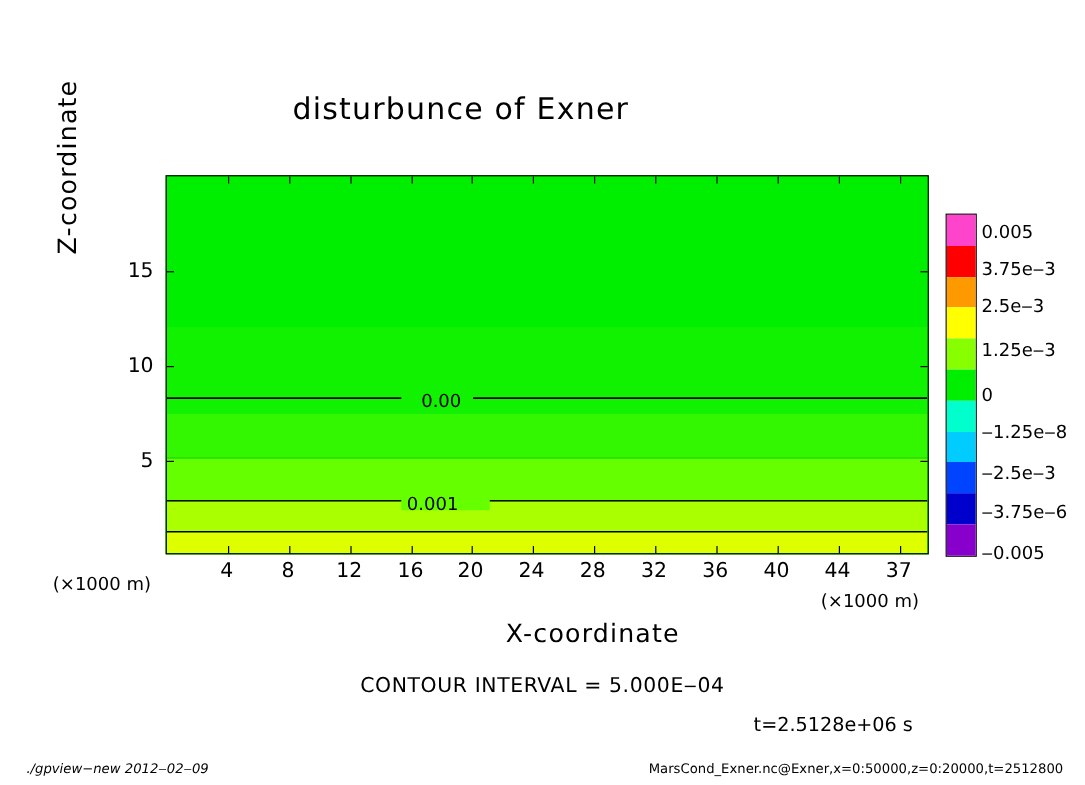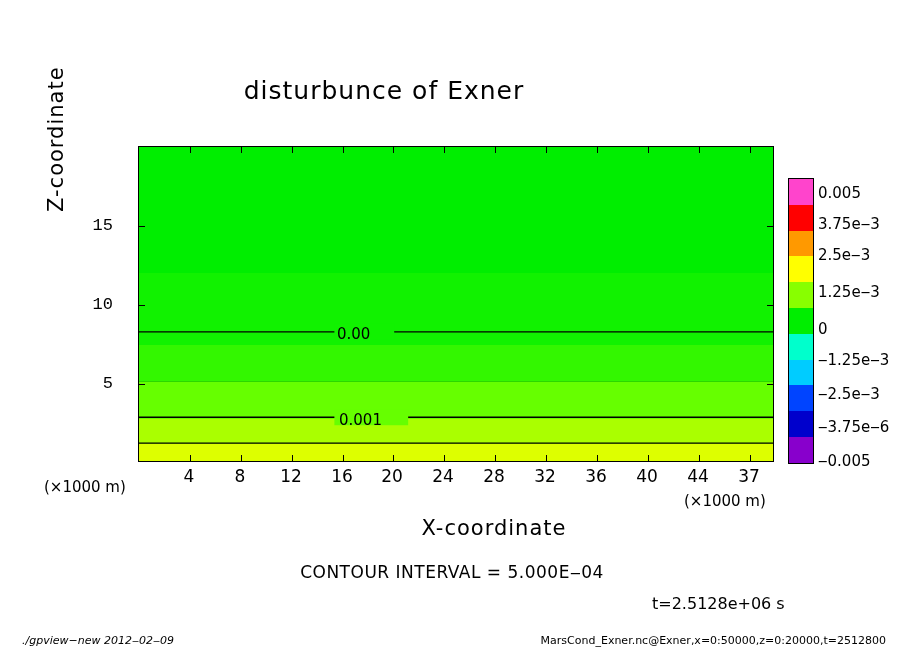--- a/index.html
+++ b/index.html
@@ -86,26 +86,25 @@
     position: absolute;
     top: 466px;
     font-size: 17px;
     text-align: center;
     width: 40px;
     margin-left: -20px;
     white-space: nowrap;
   }
   .ylabel {
     position: absolute;
-    left: 83px;
+    left: 98px;
     width: 30px;
     text-align: right;
     font-size: 17px;
     white-space: nowrap;
-    font-family: Liberation Mono, monospace;
   }
 
   
   #x-axis-title {
     left: 0;
     top: 516px;
     width: 904px;
     text-align: center;
     font-size: 21px;
     letter-spacing: 1px;
@@ -173,21 +172,20 @@
     text-align: center;
     font-size: 17px;
     letter-spacing: 0.5px;
     white-space: nowrap;
   }
   #time-stamp {
     left: 628px;
     top: 594px;
     font-size: 16px;
     white-space: nowrap;
-    margin-left: 24px;
   }
   #footer-left {
     left: 22px;
     top: 634px;
     font-size: 11px;
     white-space: nowrap;
     font-style: italic;
   }
   #footer-right {
     right: 18px;
@@ -260,21 +258,21 @@
     <div class="tick-x-top" style="left:560px"></div>
     <div class="tick-x-top" style="left:611px"></div>
 
     <div class="tick-y" style="top:237px"></div>
     <div class="tick-y" style="top:158px"></div>
     <div class="tick-y" style="top:79px"></div>
     <div class="tick-y-right" style="top:237px"></div>
     <div class="tick-y-right" style="top:158px"></div>
     <div class="tick-y-right" style="top:79px"></div>
 
-    <div class="contour-label" style="left:198px; top:178px;">0.00</div>
+    <div class="contour-label" style="left:212px; top:178px;">0.00</div>
     <div class="contour-label" style="left:200px; top:264px;">0.001</div>
   </div>
 
   <div class="xlabel" style="left:189px">4</div>
   <div class="xlabel" style="left:240px">8</div>
   <div class="xlabel" style="left:291px">12</div>
   <div class="xlabel" style="left:342px">16</div>
   <div class="xlabel" style="left:392px">20</div>
   <div class="xlabel" style="left:443px">24</div>
   <div class="xlabel" style="left:494px">28</div>
@@ -305,21 +303,21 @@
     <div class="cbcell" style="height:25.8px;background:#0044ff"></div>
     <div class="cbcell" style="height:25.8px;background:#0000cc"></div>
     <div class="cbcell" style="height:25.8px;background:#8800cc"></div>
   </div>
 
   <div class="cb-label" style="top:184px">0.005</div>
   <div class="cb-label" style="top:215px">3.75e‒3</div>
   <div class="cb-label" style="top:246px">2.5e‒3</div>
   <div class="cb-label" style="top:283px">1.25e‒3</div>
   <div class="cb-label" style="top:320px">0</div>
-  <div class="cb-label" style="top:351px">‒1.25e‒3</div>
+  <div class="cb-label" style="top:351px">‒1.25e‒8</div>
   <div class="cb-label" style="top:385px">‒2.5e‒3</div>
   <div class="cb-label" style="top:418px">‒3.75e‒6</div>
   <div class="cb-label" style="top:452px">‒0.005</div>
 
   <div class="abs" id="contour-interval">CONTOUR INTERVAL = 5.000E‒04</div>
   <div class="abs" id="time-stamp">t=2.5128e+06 s</div>
   <div class="abs" id="footer-left">./gpview−new   2012‒02‒09</div>
   <div class="abs" id="footer-right">MarsCond_Exner.nc@Exner,x=0:50000,z=0:20000,t=2512800</div>
 
 </div>

